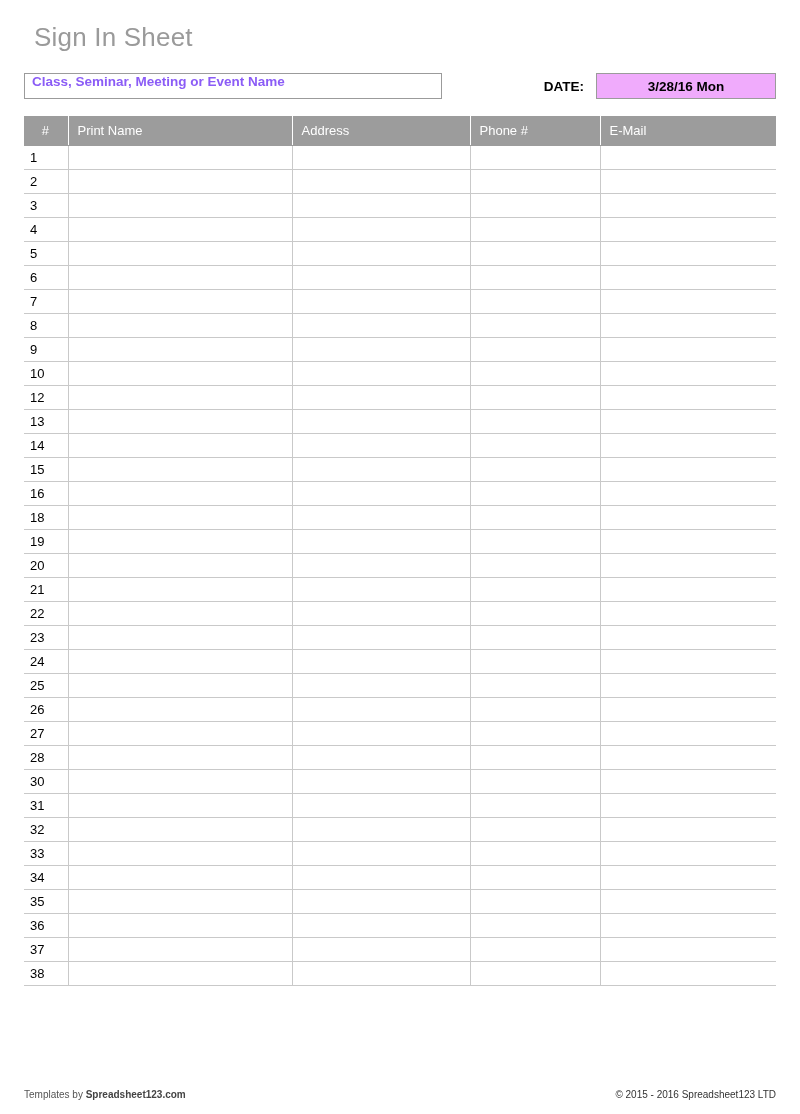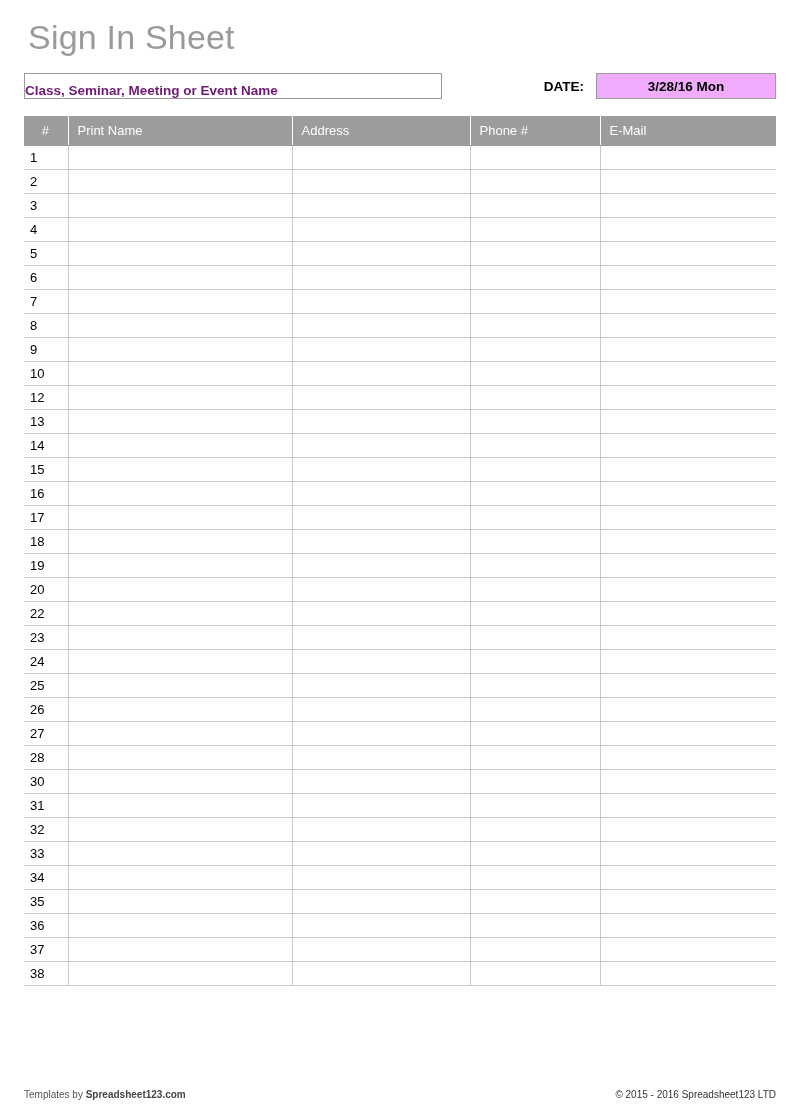--- a/index.html
+++ b/index.html
@@ -16,47 +16,49 @@
     overflow: hidden;
   }
   .page {
     position: relative;
     width: 800px;
     height: 1114px;
     box-sizing: border-box;
     padding: 0 24px;
   }
   .title {
-    font-size: 34px;
+    font-size: 26px;
     color: #9a9a9a;
     font-weight: 400;
     letter-spacing: 0.2px;
     padding-top: 17px;
     padding-left: 4px;
     height: 40px;
     line-height: 40px;
+    margin-left: 6px;
   }
 
   
   .header-row {
     display: flex;
     align-items: center;
     margin-top: 16px;
     height: 26px;
   }
   .event-box {
     width: 440px;
     height: 26px;
     border: 1px solid #9b9b9b;
     box-sizing: border-box;
     display: flex;
-    align-items: flex-end;
+    align-items: flex-start;
+    padding-left: 7px;
     font-size: 13.5px;
     font-weight: bold;
-    color: #701a75;
+    color: #8b5cf6;
     background: #fff;
   }
   .date-wrap {
     display: flex;
     align-items: center;
     margin-left: 102px;
   }
   .date-label {
     font-size: 13.5px;
     font-weight: bold;
@@ -283,42 +285,42 @@
           <td class="last"></td>
         </tr>
         <tr>
           <td class="num">16</td>
           <td></td>
           <td></td>
           <td></td>
           <td class="last"></td>
         </tr>
         <tr>
-          <td class="num">17</td>
-          <td></td>
-          <td></td>
-          <td></td>
-          <td class="last"></td>
-        </tr>
-        <tr>
           <td class="num">18</td>
           <td></td>
           <td></td>
           <td></td>
           <td class="last"></td>
         </tr>
         <tr>
           <td class="num">19</td>
           <td></td>
           <td></td>
           <td></td>
           <td class="last"></td>
         </tr>
         <tr>
           <td class="num">20</td>
+          <td></td>
+          <td></td>
+          <td></td>
+          <td class="last"></td>
+        </tr>
+        <tr>
+          <td class="num">21</td>
           <td></td>
           <td></td>
           <td></td>
           <td class="last"></td>
         </tr>
         <tr>
           <td class="num">22</td>
           <td></td>
           <td></td>
           <td></td>

